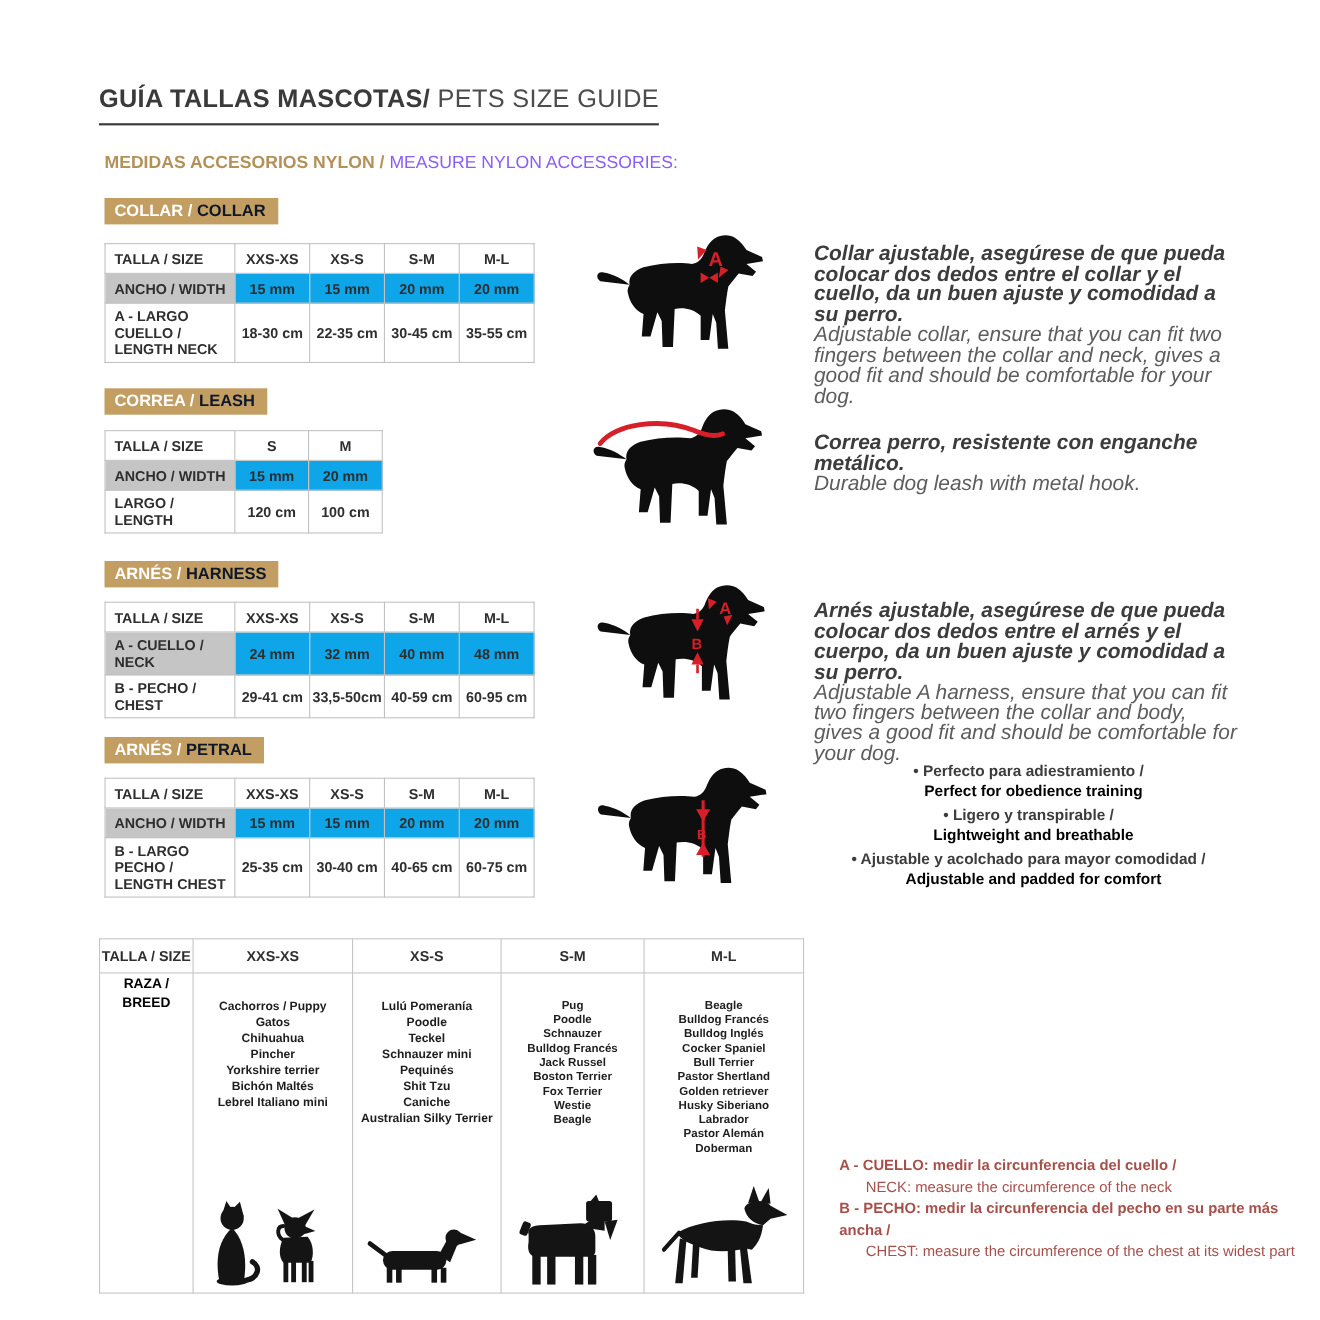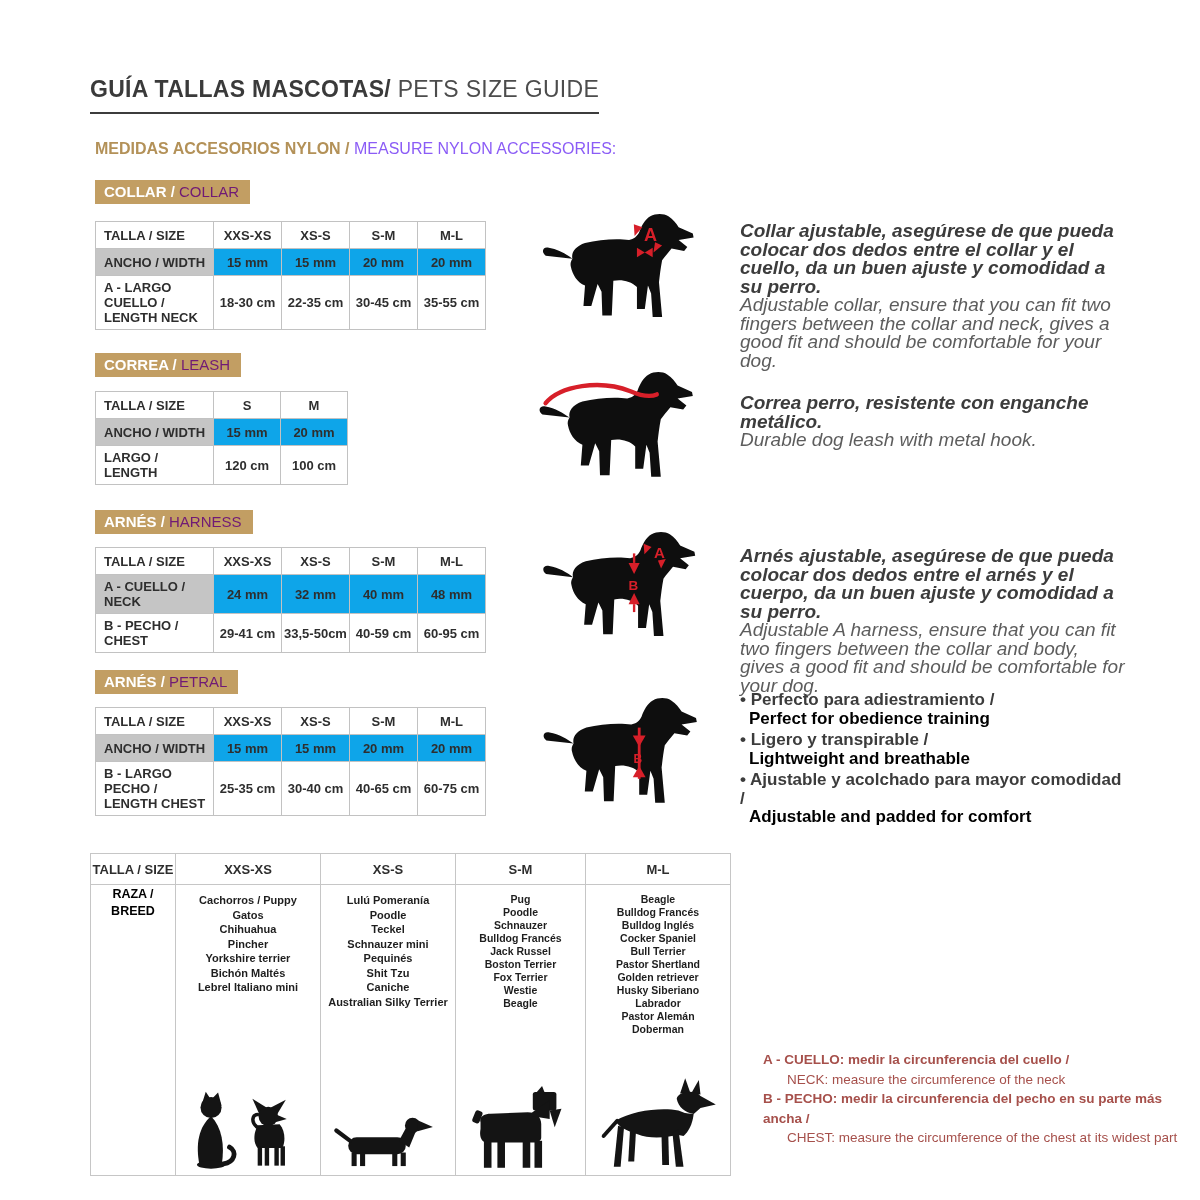--- a/index.html
+++ b/index.html
@@ -14,50 +14,50 @@
   .title .en{font-weight:400;color:#4c4c4c;}
 
   .subtitle{left:95px;top:140px;font-size:16px;white-space:nowrap;}
   .subtitle .es{font-weight:700;color:#b39158;}
   .subtitle .en{font-weight:400;color:#8b5cf6;}
 
   
   .badge{background:#c29e63;color:#fff;font-size:15px;padding:3px 11px 4px 9px;
          display:inline-block;white-space:nowrap;}
   .badge .es{font-weight:700;}
-  .badge .en{font-weight:400;color:#701a75;}
+  .badge .en{font-weight:700;color:#0f172a;}
 
   
   table.size{border-collapse:collapse;table-layout:fixed;background:#fff;}
   table.size td{border:1px solid #c2c2c2;font-size:13px;font-weight:700;color:#2e2e2e;
                 text-align:center;padding:4px 2px;height:18px;line-height:15px;}
   table.size td:first-child{text-align:left;padding-left:8px;padding-right:4px;}
   table.size tr.g td{background:#0ea5e9;}
   table.size tr.g td:first-child{background:#c5c5c5;}
   table.size col.c0{width:118px;} table.size col.cv{width:68px;} table.size col.cw{width:67px;}
 
   
   .desc{font-size:19px;line-height:18.5px;width:385px;font-style:italic;}
   .desc .es{font-weight:700;color:#3c3c3c;}
   .desc .en{font-weight:400;color:#5d5d5d;}
 
   
-  .bullets{font-size:17px;line-height:18.5px;width:390px;}
+  .bullets{font-size:14px;line-height:18.5px;width:390px;text-align:center;}
   .bullets .b-es{font-weight:700;color:#3c3c3c;}
   .bullets .b-es::before{content:"• ";}
   .bullets .b-en{font-weight:700;color:#000000;padding-left:9px;margin-bottom:3px;}
 
   
   table.breeds{border-collapse:collapse;table-layout:fixed;background:#fff;}
   table.breeds th,table.breeds td{border:1px solid #c6c6c6;}
   table.breeds th{font-size:13px;font-weight:700;color:#2e2e2e;height:28px;text-align:center;}
   table.breeds td{vertical-align:top;}
   td.raza{vertical-align:middle;text-align:center;font-size:12.5px;font-weight:700;color:#000000;line-height:17px;}
   td.bcell{position:relative;height:288px;}
-  .blist{padding-top:7px;text-align:center;}
+  .blist{padding-top:22px;text-align:center;}
   .blist div{font-size:11px;font-weight:700;line-height:14.5px;color:#1e1e1e;}
   .blist.small div{font-size:10.5px;line-height:13px;}
   .sil{position:absolute;bottom:3px;left:50%;transform:translateX(-50%);}
 
   
   .notes{font-size:13.5px;line-height:19.5px;color:#a6504b;width:430px;}
   .notes .b{font-weight:700;}
   .notes .i{font-weight:400;padding-left:24px;}
 
   .dogsvg{display:block;}

